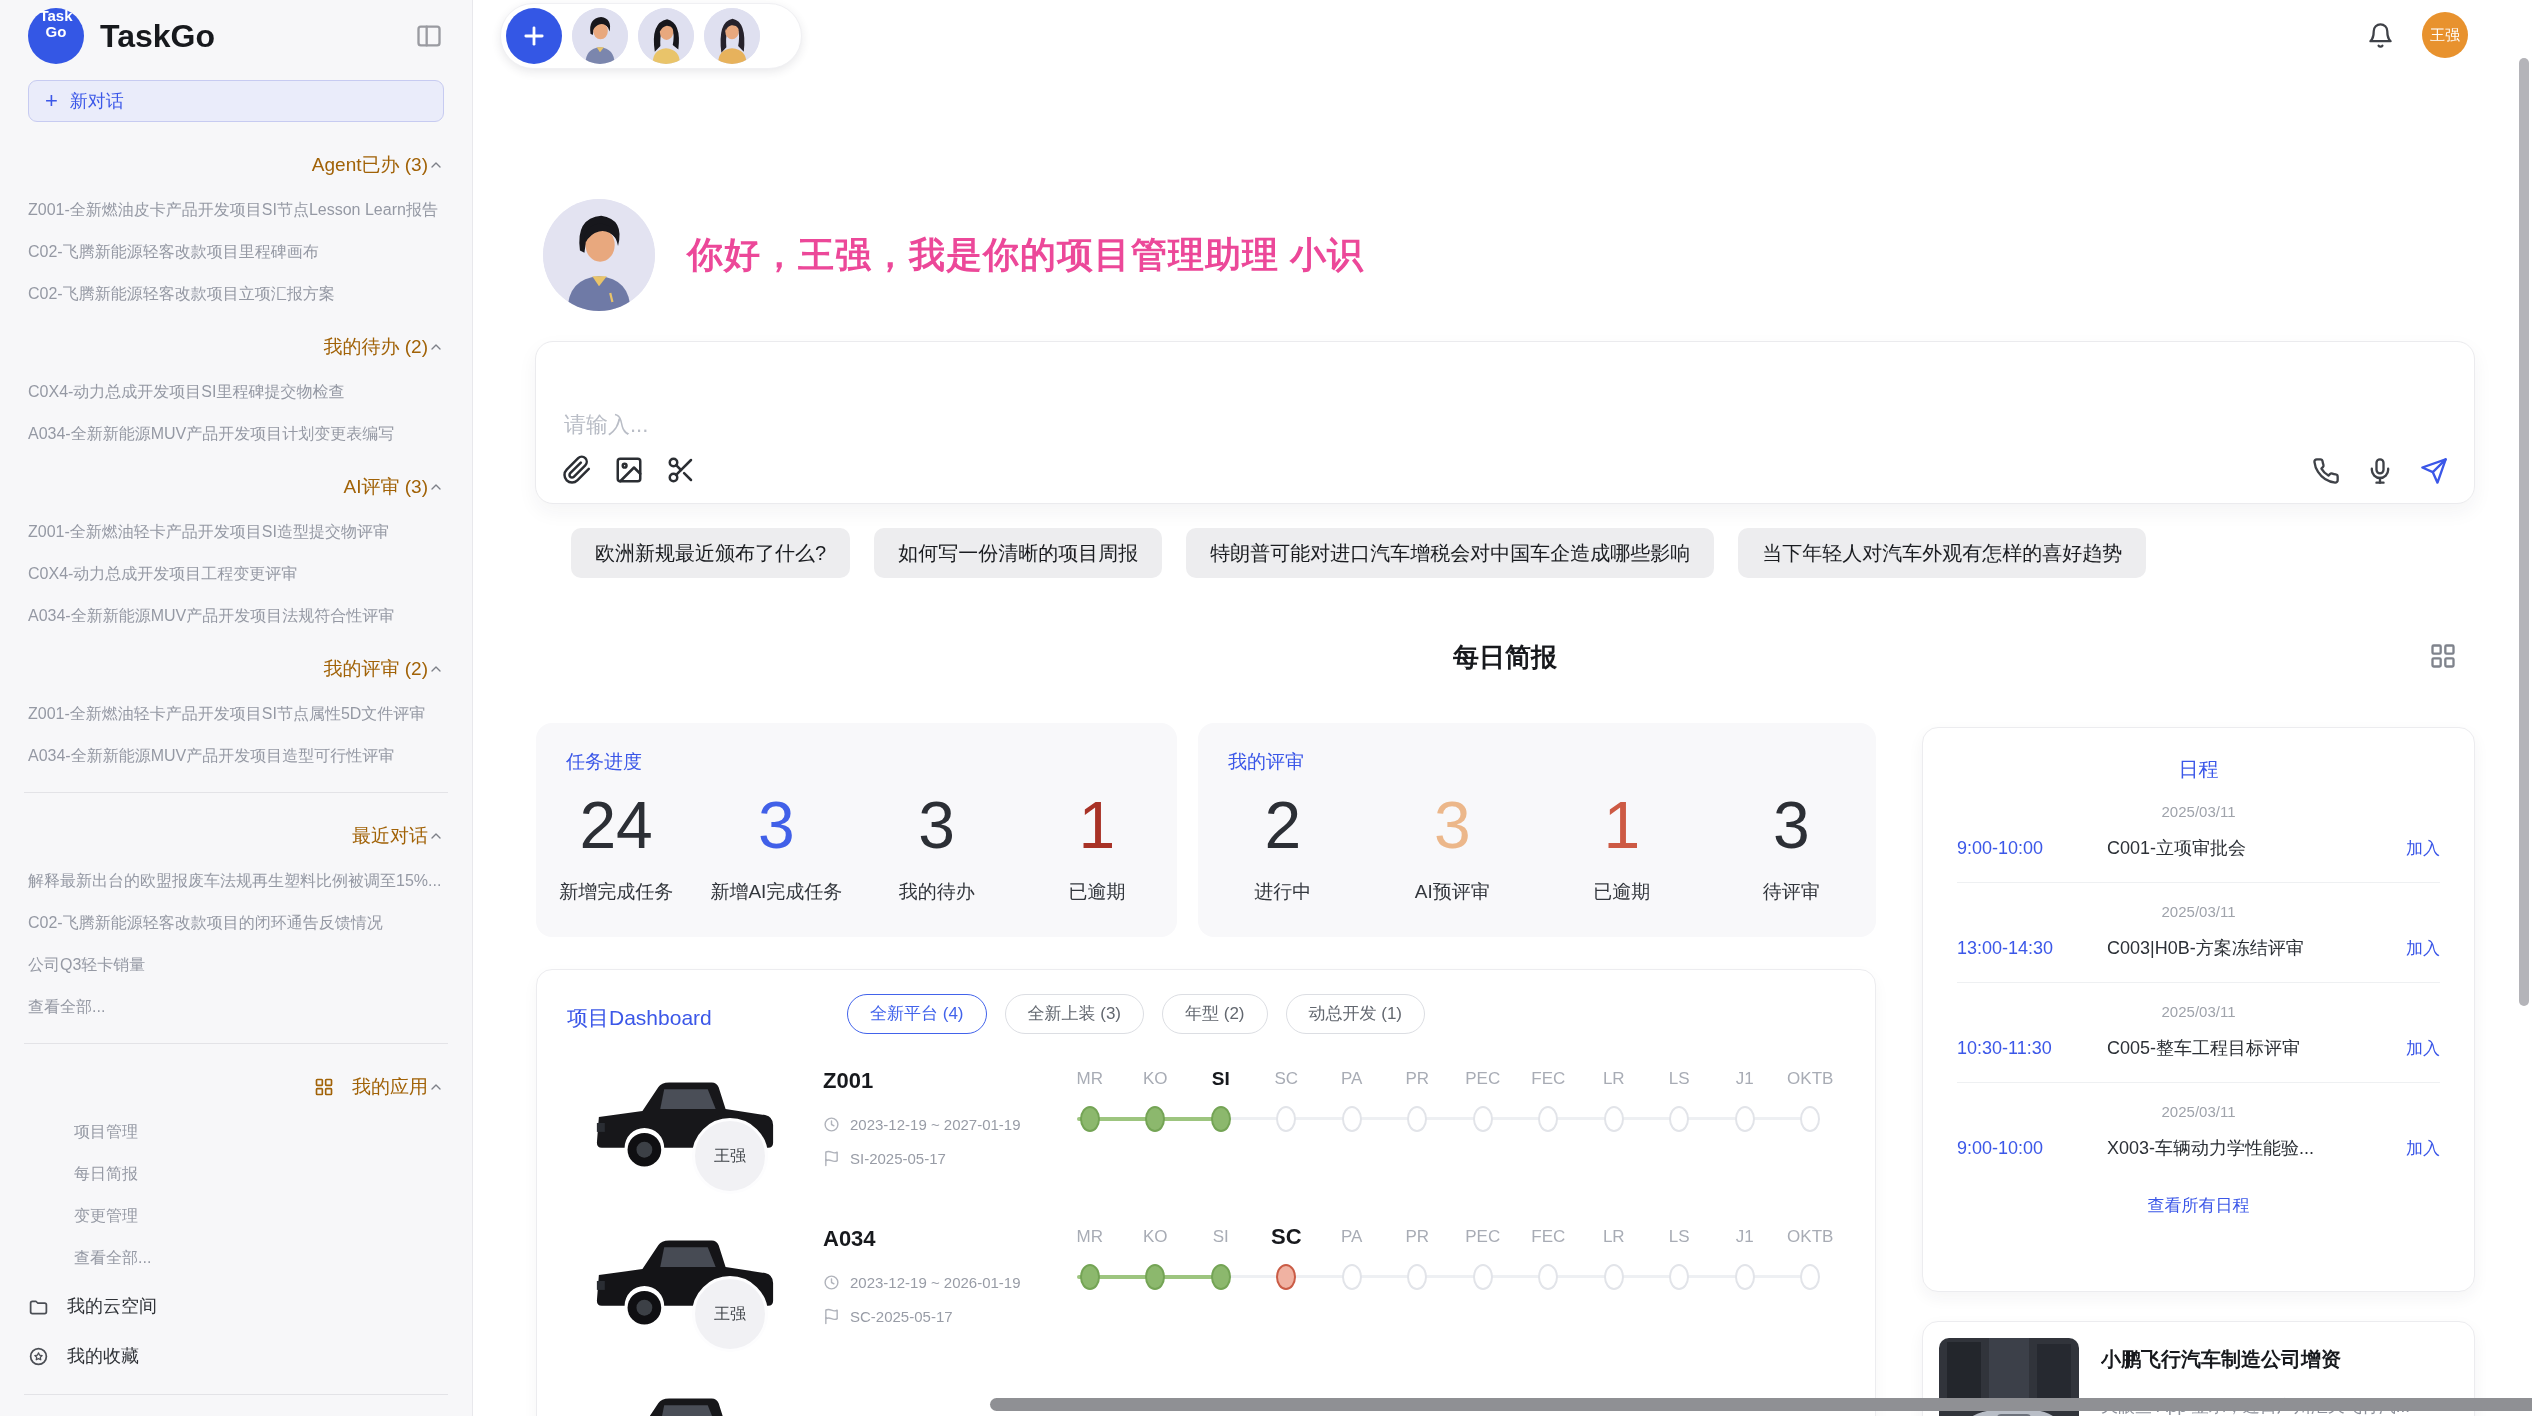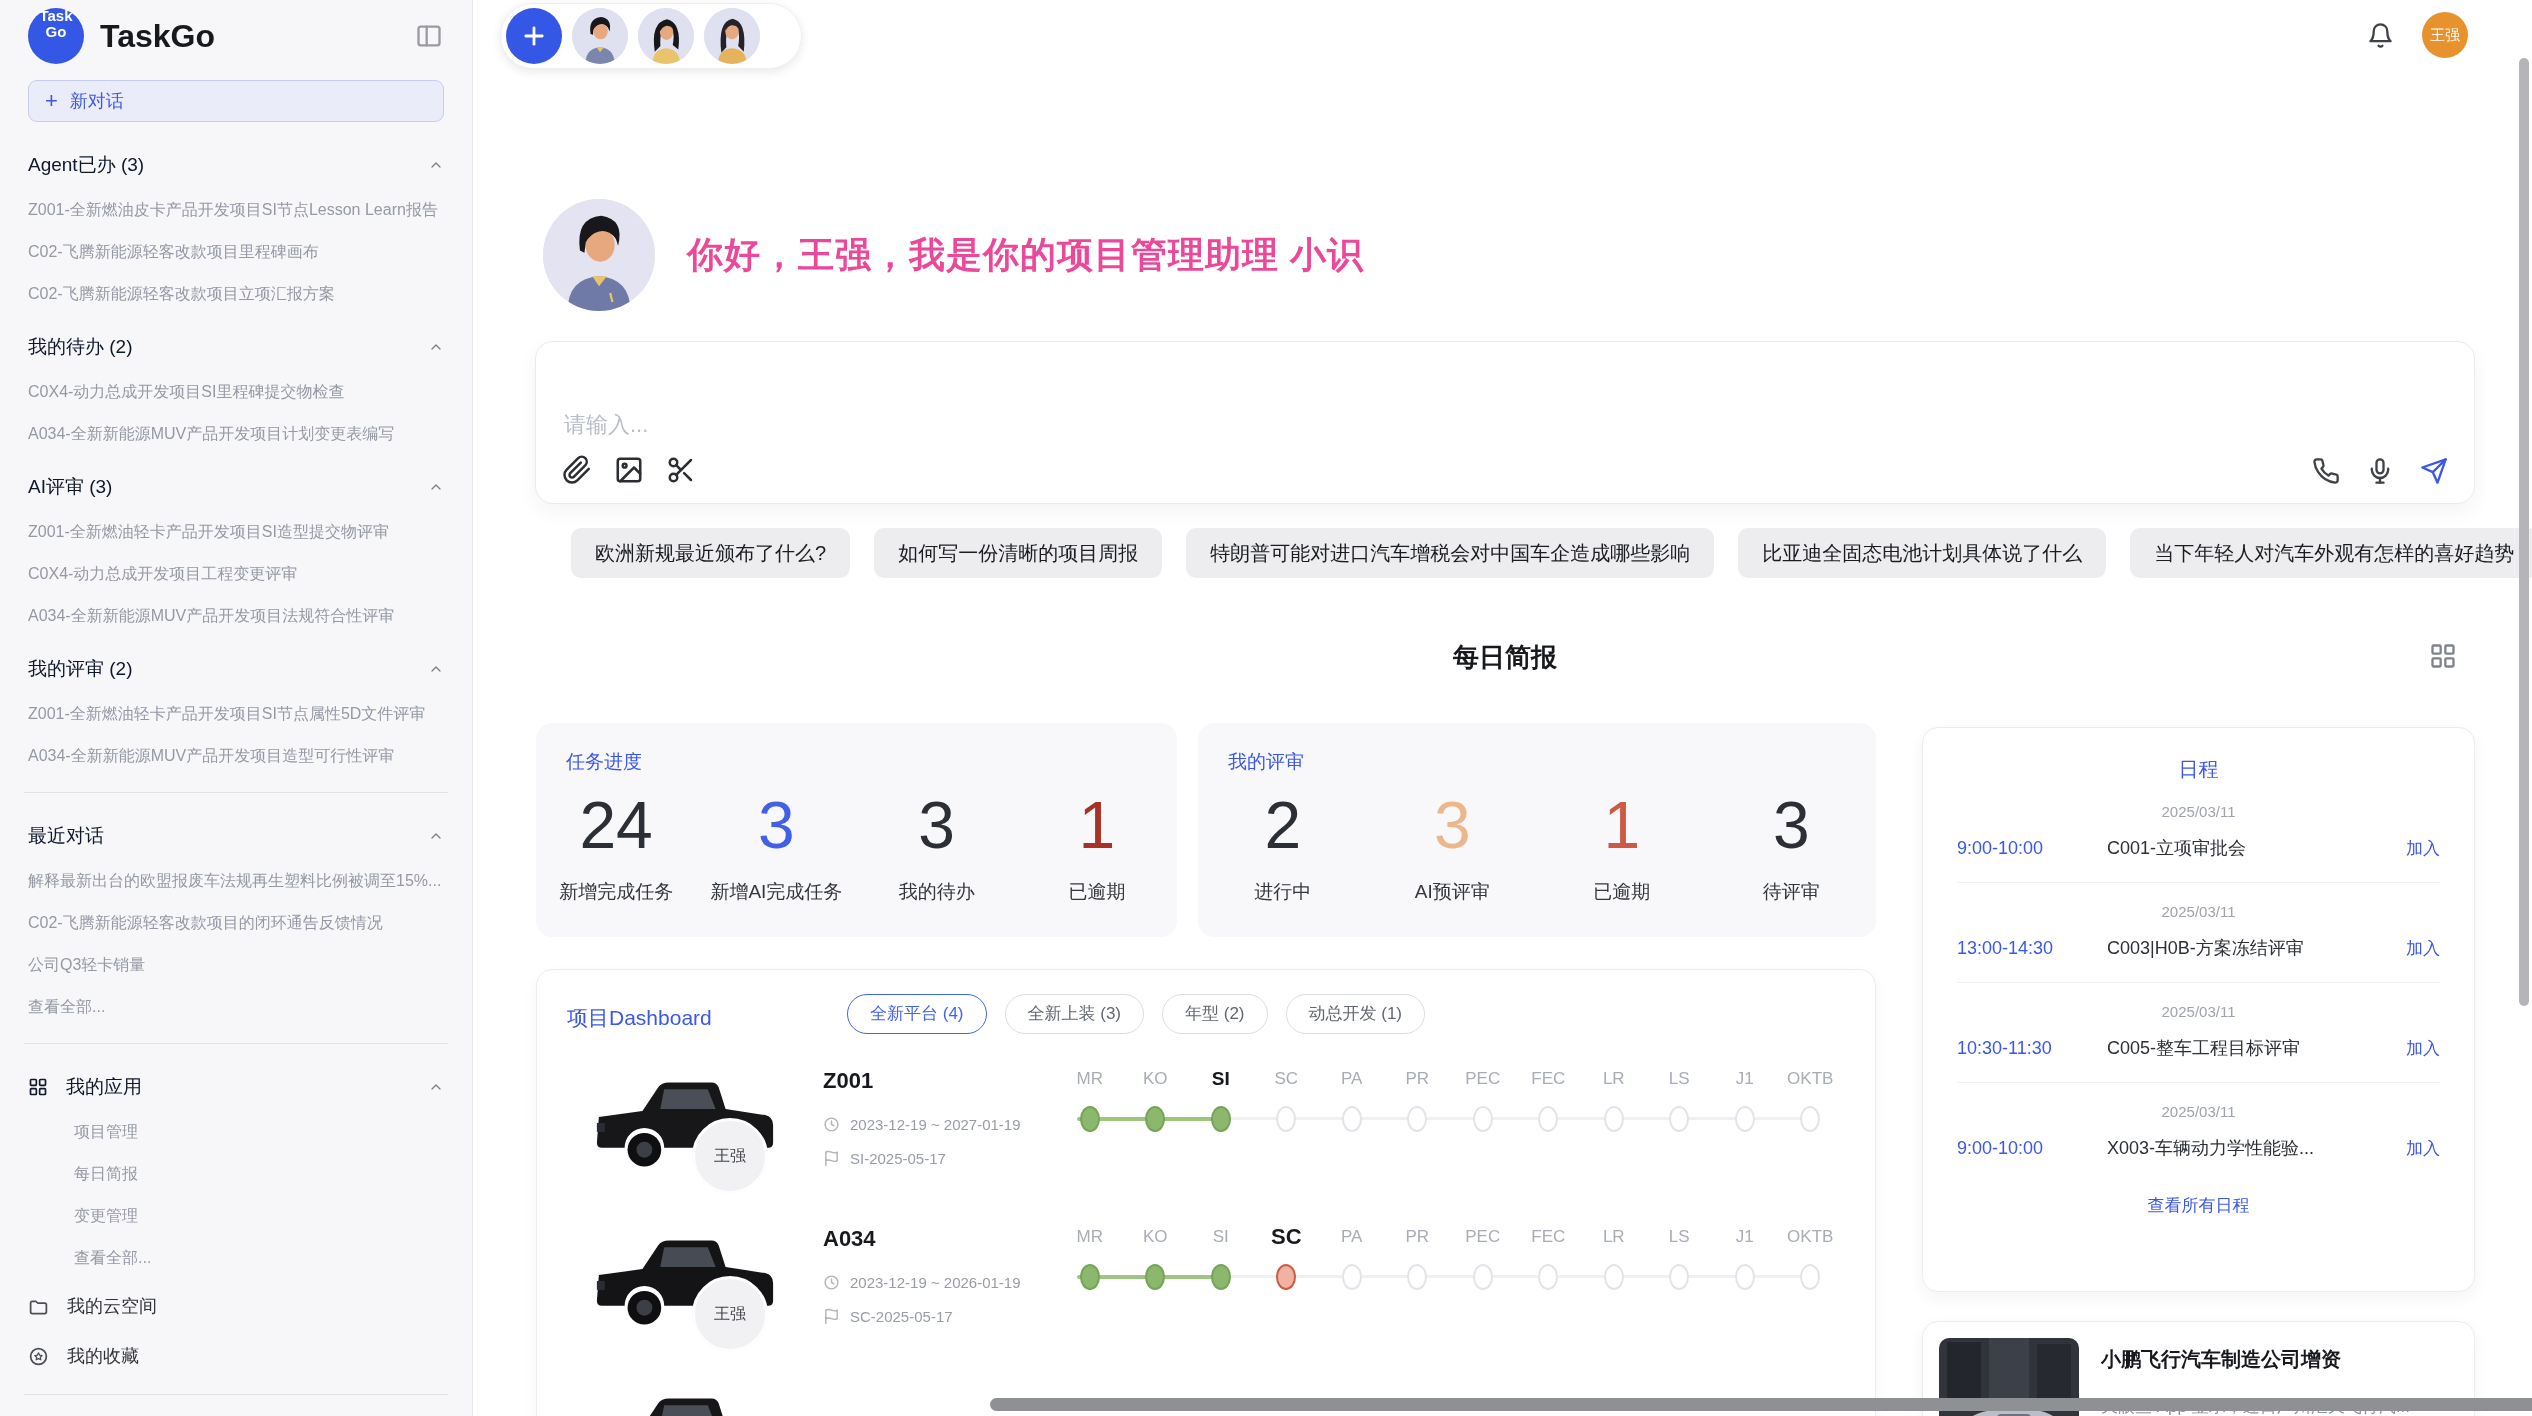--- a/index.html
+++ b/index.html
@@ -26,22 +26,22 @@
   }
   .app-name { font-size:32px; font-weight:700; color:#17191d; margin-left:16px; }
   .collapse { margin-left:auto; color:#9a9ba1; cursor:pointer; }
   .new-chat {
     margin-top:8px; width:100%; height:42px; border:1.5px solid #c7cbf1; background:#eaecfa;
     color:#3b57e8; border-radius:9px; font-size:18px; display:flex; align-items:center;
     padding:0 16px; gap:12px; cursor:pointer; font-family:inherit;
   }
   .new-chat .plus { font-size:22px; line-height:22px; }
   .sb-head {
-    margin-top:30px; display:flex; align-items:center; justify-content:space-between;
-    font-size:19px; color:#0f172a; cursor:pointer;
+    margin-top:30px; display:flex; align-items:center; justify-content:flex-end;
+    font-size:19px; color:#a16207; cursor:pointer;
   }
   .sb-head .chev { color:#7d8088; }
   .sb-item {
     margin-top:22px; font-size:16px; color:#9599a4; white-space:nowrap;
     overflow:hidden; text-overflow:ellipsis; cursor:pointer; line-height:20px;
   }
   .sb-item.indent { padding-left:46px; }
   .sidebar hr { border:none; border-top:1px solid #e3e3e7; margin:26px -4px 0; }
   .sb-row {
     margin-top:26px; display:flex; align-items:center; gap:18px;
@@ -390,21 +390,20 @@
             <line x1="22" y1="2" x2="11" y2="13"></line>
             <polygon points="22 2 15 22 11 13 2 9 22 2"></polygon>
           </svg>
       </div>
     </div>
 
     <div class="chips">
       <div class="chip">欧洲新规最近颁布了什么?</div>
       <div class="chip">如何写一份清晰的项目周报</div>
       <div class="chip">特朗普可能对进口汽车增税会对中国车企造成哪些影响</div>
-      <div class="chip">比亚迪全固态电池计划具体说了什么</div>
       <div class="chip">当下年轻人对汽车外观有怎样的喜好趋势</div>
     </div>
 
     <div class="brief-head">
       <h2>每日简报</h2>
       <svg class="ic brief-grid" width="28" height="28" viewBox="0 0 24 24">
           <rect x="3" y="3" width="7" height="7" rx="1"></rect>
           <rect x="14" y="3" width="7" height="7" rx="1"></rect>
           <rect x="3" y="14" width="7" height="7" rx="1"></rect>
           <rect x="14" y="14" width="7" height="7" rx="1"></rect>

